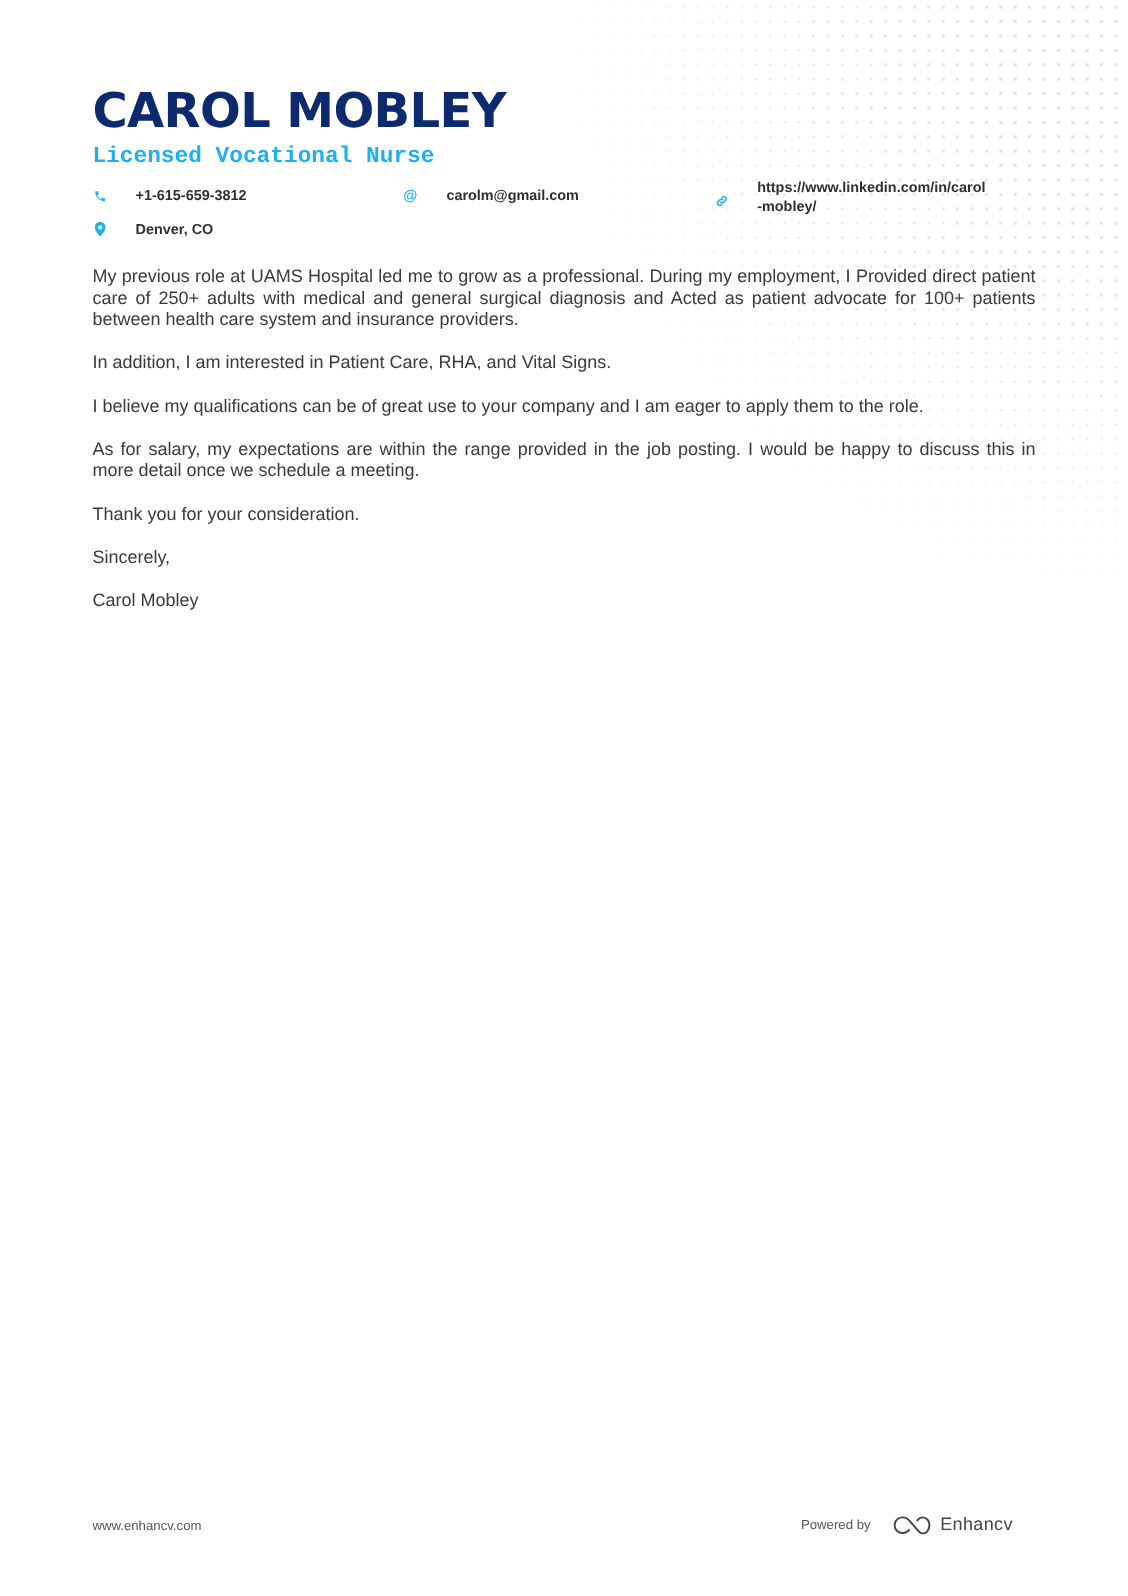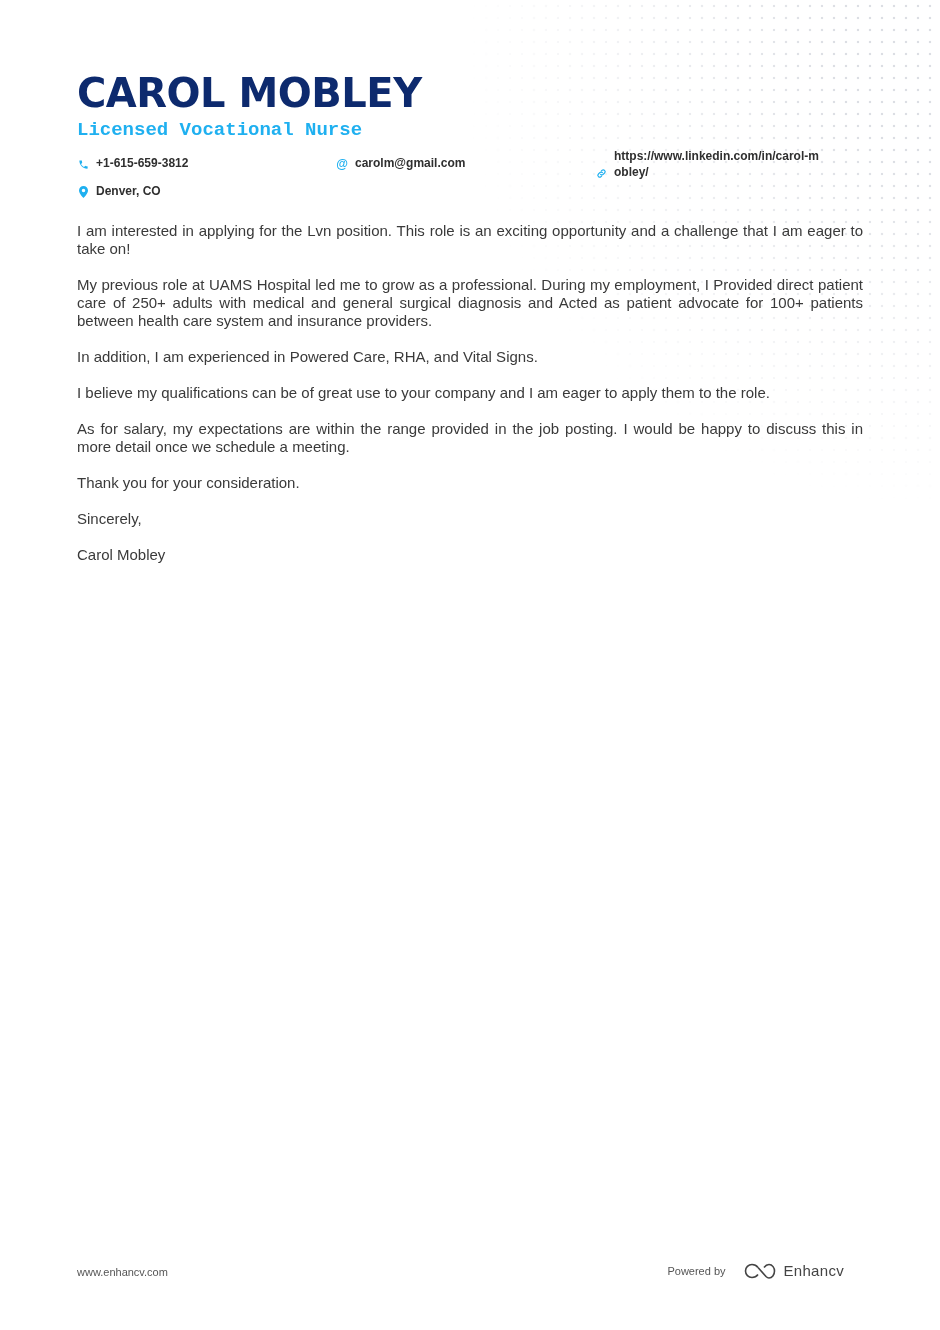--- a/index.html
+++ b/index.html
@@ -22,22 +22,22 @@
     position: absolute; top: 70px; left: 0;
     font-family: "DejaVu Sans", sans-serif; font-weight: bold;
     font-size: 40px; letter-spacing: -0.5px; color: #0d2a6e; margin: 0;
   }
   .title {
     position: absolute; top: 119px; left: 0;
     font-family: Liberation Mono, monospace; font-weight: bold;
     font-size: 19px; color: #1fb0f0; margin: 0;
   }
   .contact {
-    position: absolute; display: flex; align-items: flex-end;
-    font-size: 12px; font-weight: bold; color: #2f2f2f; line-height: 16px;
+    position: absolute; display: flex; align-items: center;
+    font-size: 12px; font-weight: bold; color: #2f2f2f; line-height: 16px; gap: 17px;
   }
   .contact .icon { width: 12px; height: 14px; margin-right: 7px; color: #1fb0f0; flex: none; display:flex; align-items:center; justify-content:center; }
   .c-phone { top: 155px; left: 0; }
   .c-email { top: 155px; left: 259px; }
   .c-link  { top: 148px; left: 518px; width: 230px; }
   .c-loc   { top: 183px; left: 0; }
   .body-text {
     position: absolute; top: 222px; left: 0; width: 786px;
     font-size: 15px; line-height: 18px; color: #3a3a3a;
   }
@@ -89,23 +89,22 @@
   <div class="contact c-loc">
     <span class="icon">
       <svg width="9" height="12" viewBox="0 0 18 24">
           <path fill="#1fb0f0" d="M9 0C4 0 0 4 0 9c0 6.5 9 15 9 15s9-8.5 9-15c0-5-4-9-9-9zm0 12.5A3.5 3.5 0 1 1 9 5.5a3.5 3.5 0 0 1 0 7z"></path>
         </svg>
     </span>
     <span>Denver, CO</span>
   </div>
 
   <div class="body-text">
-    <p>I am interested in applying for the Lvn position. This role is an exciting opportunity and a challenge that I am eager to take on!</p>
     <p>My previous role at UAMS Hospital led me to grow as a professional. During my employment, I Provided direct patient care of 250+ adults with medical and general surgical diagnosis and Acted as patient advocate for 100+ patients between health care system and insurance providers.</p>
-    <p>In addition, I am experienced in Powered Care, RHA, and Vital Signs.</p>
+    <p>In addition, I am interested in Patient Care, RHA, and Vital Signs.</p>
     <p>I believe my qualifications can be of great use to your company and I am eager to apply them to the role.</p>
     <p>As for salary, my expectations are within the range provided in the job posting. I would be happy to discuss this in more detail once we schedule a meeting.</p>
     <p>Thank you for your consideration.</p>
     <p class="sig">Sincerely,</p>
     <p class="sig">Carol Mobley</p>
   </div>
 </div>
 
 <div class="footer">
   <span class="left">www.enhancv.com</span>

